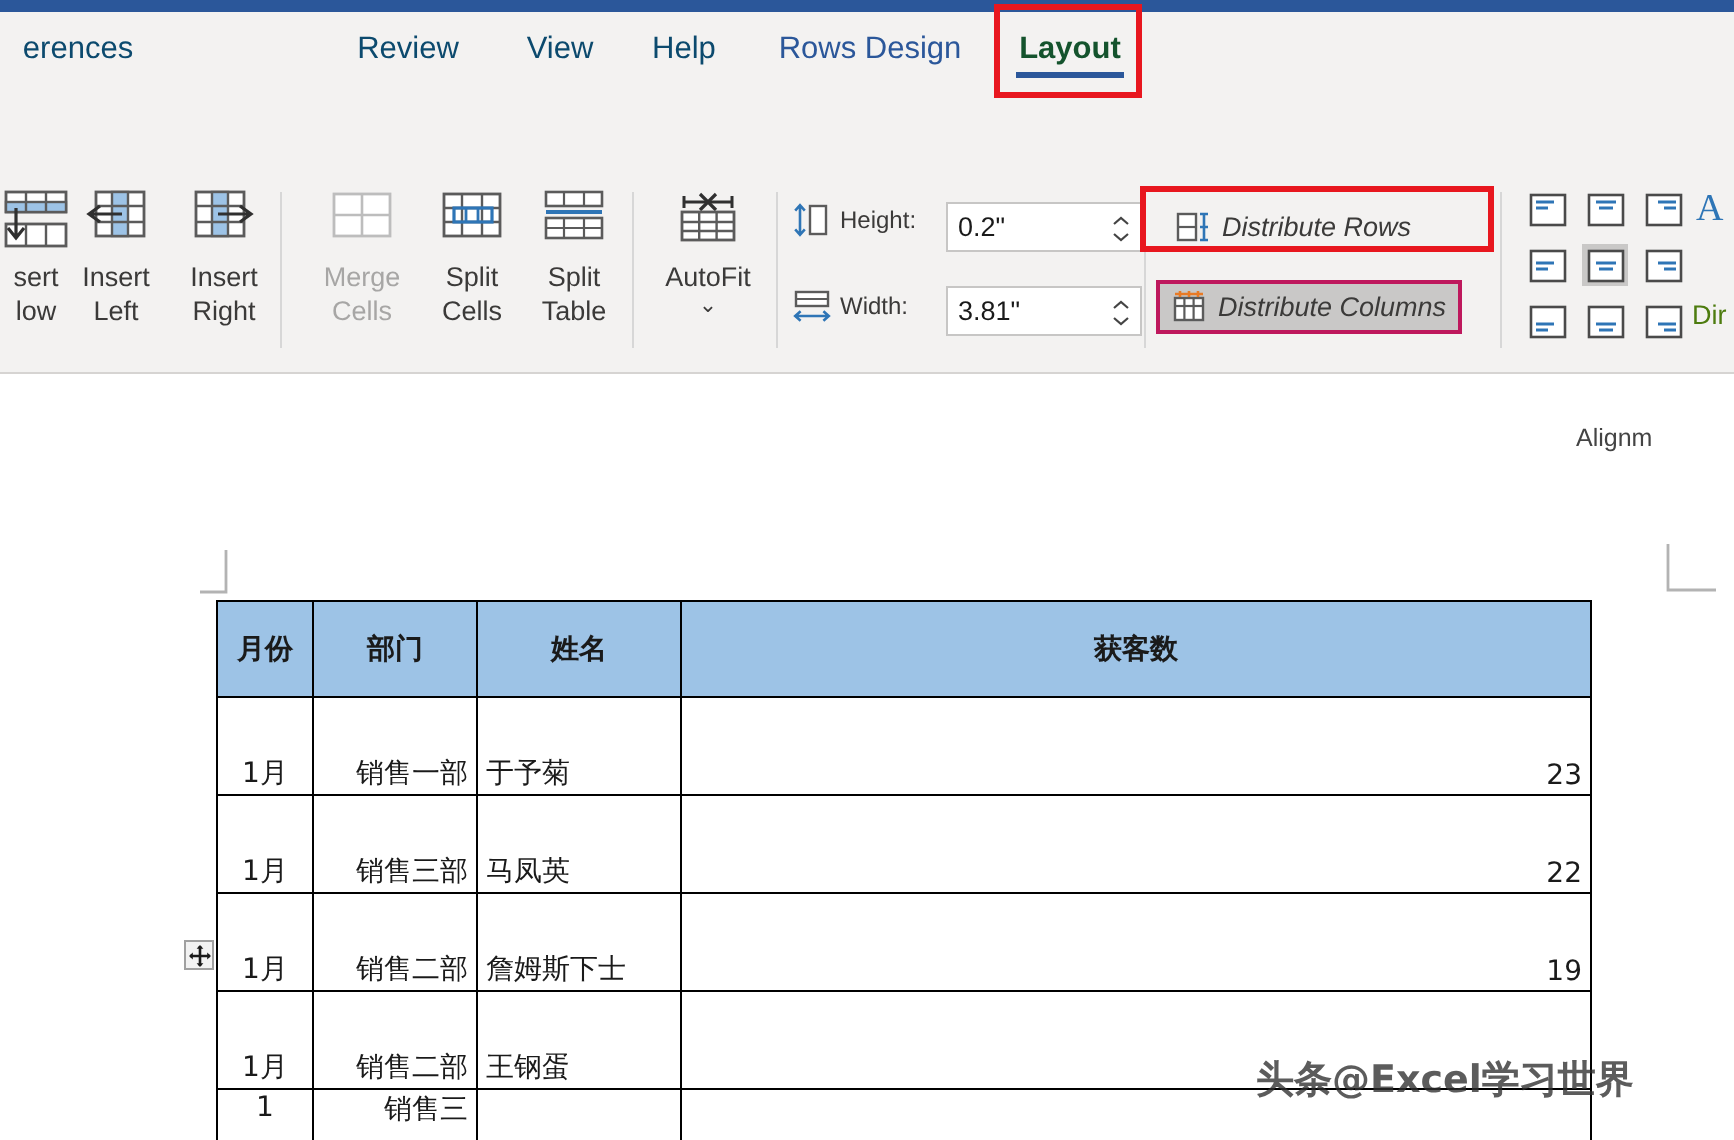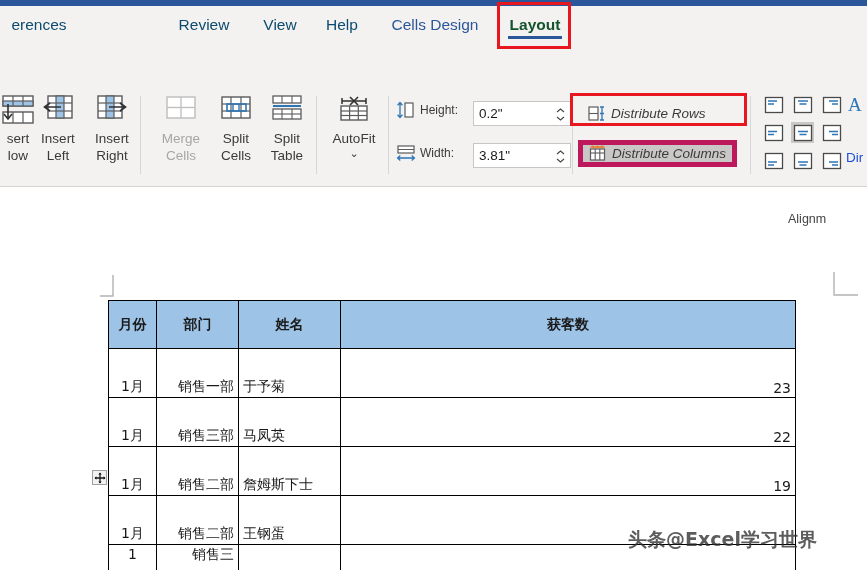--- a/index.html
+++ b/index.html
@@ -79,21 +79,21 @@
   .spin .arrows {
     position:absolute; right:5px; top:0; height:25px;
     display:flex; flex-direction:column; justify-content:center; gap:3px;
   }
 
   
   .distbtn {
     position:absolute; height:27px; display:flex; align-items:center;
     font-size:13.5px; color:#3b3a39; padding:0 6px; white-space:nowrap;font-style:italic;
   }
-  .distbtn.hover { background:#c9c8c7; border:5px solid #be185d; }
+  .distbtn.hover { background:#c9c8c7; border:2px solid #be185d; }
   .distbtn .dic { width:17px; height:17px; margin-right:6px; flex:none; }
 
   
   .alignbtn {
     position:absolute; width:23px; height:21px;
     display:flex; align-items:center; justify-content:center;
   }
   .alignbtn.sel { background:#c9c8c7; }
 
   
@@ -160,21 +160,21 @@
     <div class="tab" style="left:168px;width:72px;">
         <span>Review</span>
       </div>
     <div class="tab" style="left:252px;width:56px;">
         <span>View</span>
       </div>
     <div class="tab" style="left:316px;width:52px;">
         <span>Help</span>
       </div>
     <div class="tab accent" style="left:376px;width:118px;">
-        <span>Cells Design</span>
+        <span>Rows Design</span>
       </div>
     <div class="tab active" style="left:504px;width:62px;">
       <span>Layout</span>
       <span class="tab-underline"></span>
     </div>
   </div>
 
   <div class="ribbon">
 
     <div class="grp-sep" style="left:140px;"></div>
@@ -432,21 +432,21 @@
     </div>
     <div class="alignbtn" style="left:820px;top:106px;">
       <svg viewBox="0 0 20 18" width="20" height="18">
           <rect x="1.5" y="1.5" width="17" height="15" fill="#fff" stroke="#4a4a4a" stroke-width="1.3"></rect>
           <line x1="7" y1="10" x2="16" y2="10" stroke="#2e75b6" stroke-width="1.5"></line>
           <line x1="10" y1="13" x2="16" y2="13" stroke="#2e75b6" stroke-width="1.5"></line>
         </svg>
     </div>
 
     <div style="position:absolute;left:848px;top:50px;font-size:19px;color:#2e75b6;font-family:'Liberation Serif',serif;"><span>A</span></div>
-    <div style="position:absolute;left:846px;top:106px;font-size:13.5px;color:#1d4ed8;"><span>Dir</span></div>
+    <div style="position:absolute;left:846px;top:106px;font-size:13.5px;color:#4d7c0f;"><span>Dir</span></div>
 
     <div class="grp-label" style="left:788px;width:70px;text-align:left;">Alignm</div>
   </div>
   <div class="ribbon-bottomline"></div>
 
   <div class="redbox" style="left:497px;top:2px;width:74px;height:47px;"></div>
   <div class="redbox" style="left:570px;top:93px;width:177px;height:33px;"></div>
 
   <div class="doc-area">
 

